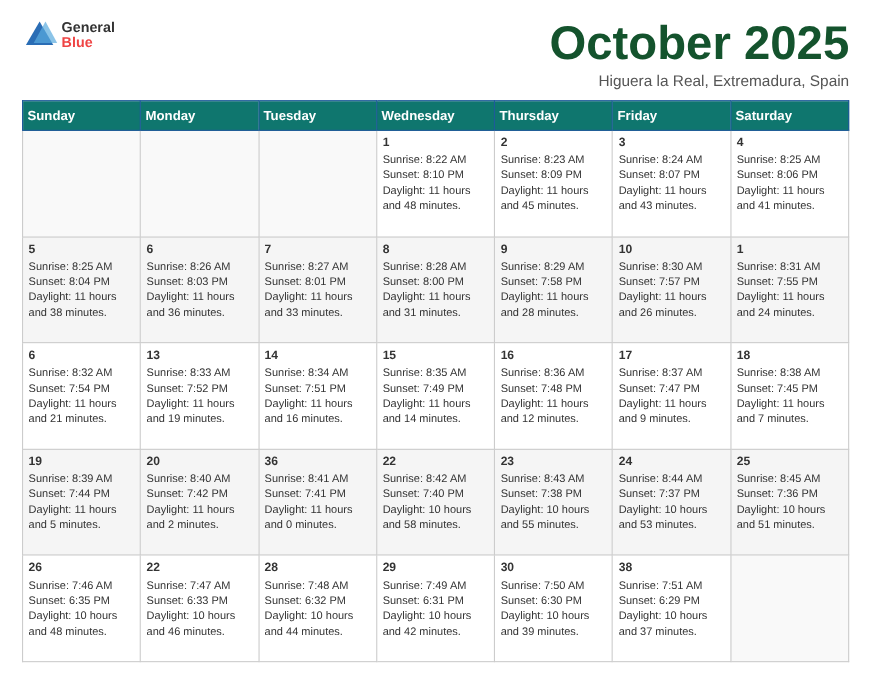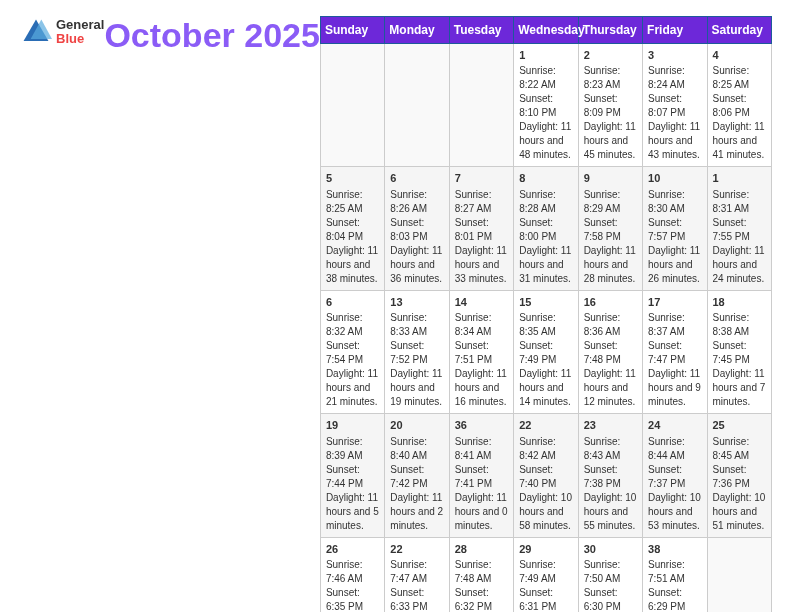--- a/index.html
+++ b/index.html
@@ -8,21 +8,21 @@
       height: 612px;
       font-family: Arial, sans-serif;
       background: #fff;
       overflow: hidden;
     }
     .page {
       width: 792px;
       height: 612px;
       padding: 16px 20px 10px 20px;
       display: flex;
-      flex-direction: row;
+      flex-direction: column;
     }
     .header {
       display: flex;
       justify-content: space-between;
       align-items: flex-start;
       margin-bottom: 10px;
     }
     .logo {
       display: flex;
       align-items: center;
@@ -38,37 +38,37 @@
     .logo-general { color: #333; }
     .logo-blue { color: #ef4444; }
     .logo-icon {
       width: 32px;
       height: 32px;
     }
     .title-block {
       text-align: right;
     }
     .main-title {
-      font-size: 34px;
-      font-weight: bold;
-      color: #8b5cf6;
+      font-size: 43px;
+      font-weight: bold;
+      color: #14532d;
     }
     .subtitle {
       font-size: 14px;
       color: #555;
     }
     .calendar {
       flex: 1;
       border: 1px solid #ccc;
       border-collapse: collapse;
       width: 100%;
       table-layout: fixed;
     }
     .calendar th {
-      background-color: #6d28d9;
+      background-color: #0f766e;
       color: #fff;
       font-size: 12px;
       font-weight: bold;
       padding: 6px 4px;
       text-align: left;
       border: 1px solid #1e5a9a;
     }
     .calendar td {
       border: 1px solid #ccc;
       vertical-align: top;
@@ -106,20 +106,21 @@
         <polygon points="18,4 32,28 4,28" fill="#2a6db5"></polygon>
         <polygon points="24,4 36,26 12,26" fill="#5aabde" opacity="0.7"></polygon>
       </svg>
       <div class="logo-text">
         <span class="logo-general">General</span>
         <span class="logo-blue">Blue</span>
       </div>
     </div>
     <div class="title-block">
       <div class="main-title">October 2025</div>
+      <div class="subtitle">Higuera la Real, Extremadura, Spain</div>
     </div>
   </div>
 
   <table class="calendar">
     <thead>
       <tr>
       <th>Sunday</th>
           <th>Monday</th>
           <th>Tuesday</th>
           <th>Wednesday</th>

